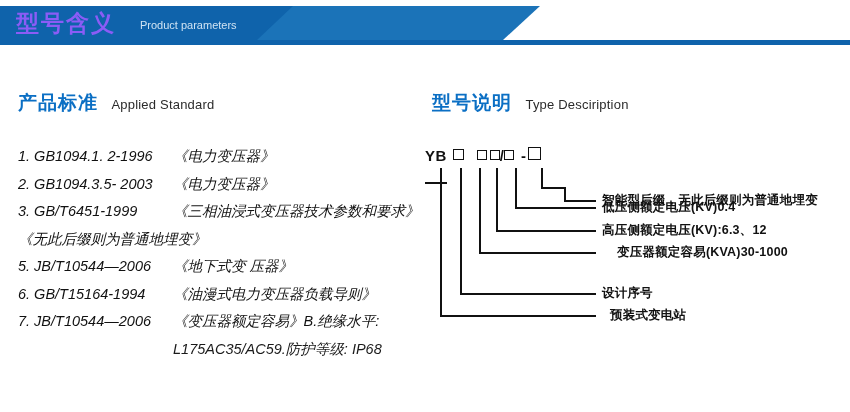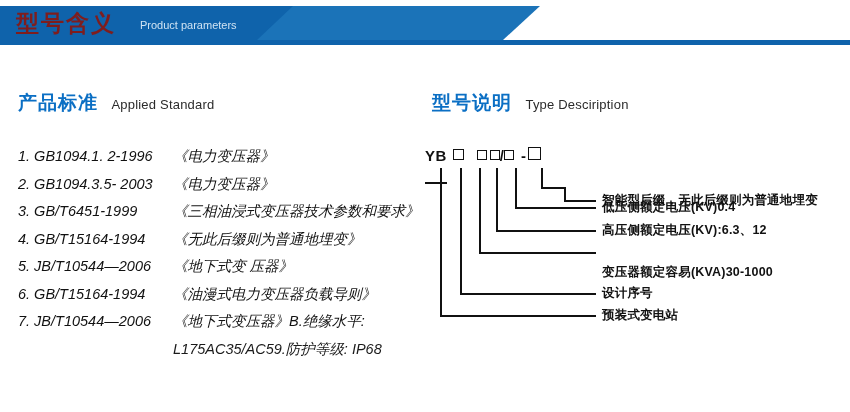--- a/index.html
+++ b/index.html
@@ -40,21 +40,21 @@
     position: absolute;
     left: 0; top: 40px;
     width: 850px; height: 5px;
     background: #0f63ab;
   }
   .banner-title {
     position: absolute;
     left: 16px; top: 7px;
     font-size: 23px;
     font-weight: bold;
-    color: #7f1d1d;
+    color: #8b5cf6;
     letter-spacing: 2px;
     line-height: 32px;
     white-space: nowrap;
   }
   .banner-sub {
     position: absolute;
     left: 140px; top: 16px;
     font-size: 11px;
     color: #cfe3f3;
     line-height: 18px;
@@ -172,34 +172,33 @@
     </div>
     <div class="std-row">
       <span class="std-code">2. GB1094.3.5- 2003</span>
       <span class="std-name">《电力变压器》</span>
     </div>
     <div class="std-row">
       <span class="std-code">3. GB/T6451-1999</span>
       <span class="std-name">《三相油浸式变压器技术参数和要求》</span>
     </div>
     <div class="std-row">
-      <span class="std-code">4. GB/T15164-1994</span>
       <span class="std-name">《无此后缀则为普通地埋变》</span>
     </div>
     <div class="std-row">
       <span class="std-code">5. JB/T10544—2006</span>
       <span class="std-name">《地下式变 压器》</span>
     </div>
     <div class="std-row">
       <span class="std-code">6. GB/T15164-1994</span>
       <span class="std-name">《油漫式电力变压器负载导则》</span>
     </div>
     <div class="std-row">
       <span class="std-code">7. JB/T10544—2006</span>
-      <span class="std-name">《地下式变压器》B.绝缘水平:</span>
+      <span class="std-name">《变压器额定容易》B.绝缘水平:</span>
     </div>
     <div class="std-cont">L175AC35/AC59.防护等级: IP68</div>
   </div>
 
 <div class="sec-head" id="head-right">
   <span class="cn">型号说明</span>
   <span class="en">Type Desciription</span>
 </div>
 
 <div class="diagram">
@@ -224,16 +223,16 @@
 
   <div class="lead v" style="left:35px; top:28px; height:126px;"></div>
   <div class="lead h" style="left:35px; top:153px; width:136px;"></div>
 
   <div class="lead v" style="left:15px; top:28px; height:148px;"></div>
   <div class="lead h" style="left:15px; top:175px; width:156px;"></div>
 
   <div class="dlabel" style="left:177px; top:52px;">智能型后缀，无此后缀则为普通地埋变</div>
   <div class="dlabel" style="left:177px; top:59px;">低压侧额定电压(KV)0.4</div>
   <div class="dlabel" style="left:177px; top:82px;">高压侧额定电压(KV):6.3、12</div>
-  <div class="dlabel" style="left:177px; top:104px;margin-top:20px;">变压器额定容易(KVA)30-1000</div>
+  <div class="dlabel" style="left:192px; top:104px;">变压器额定容易(KVA)30-1000</div>
   <div class="dlabel" style="left:177px; top:145px;">设计序号</div>
-  <div class="dlabel" style="left:177px; top:167px;text-align:right;">预装式变电站</div>
+  <div class="dlabel" style="left:185px; top:167px;text-align:right;">预装式变电站</div>
 </div>
 
 </body></html>

